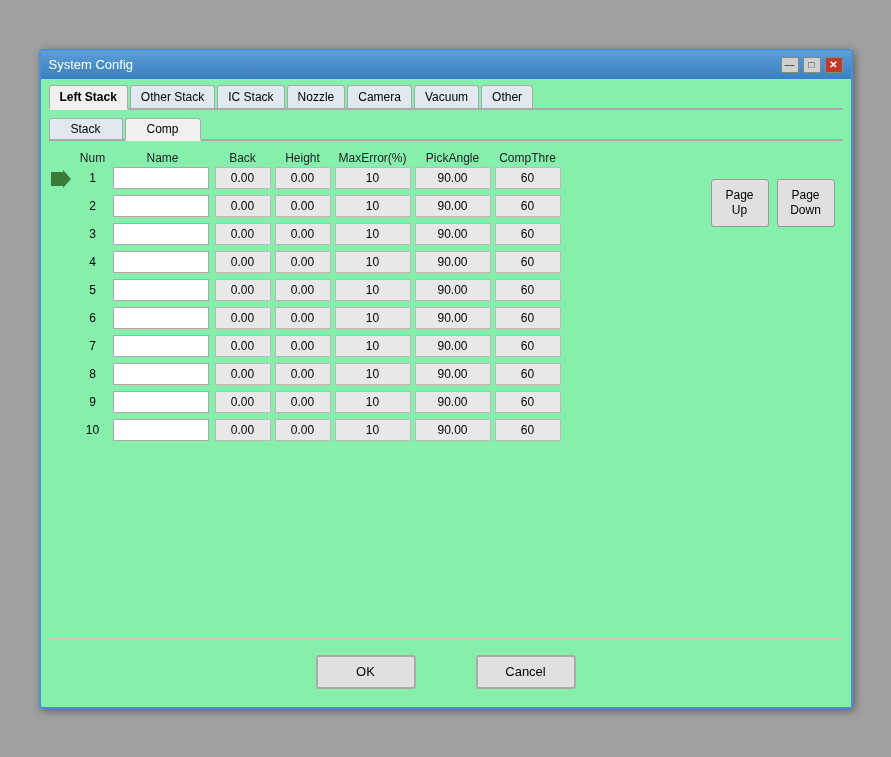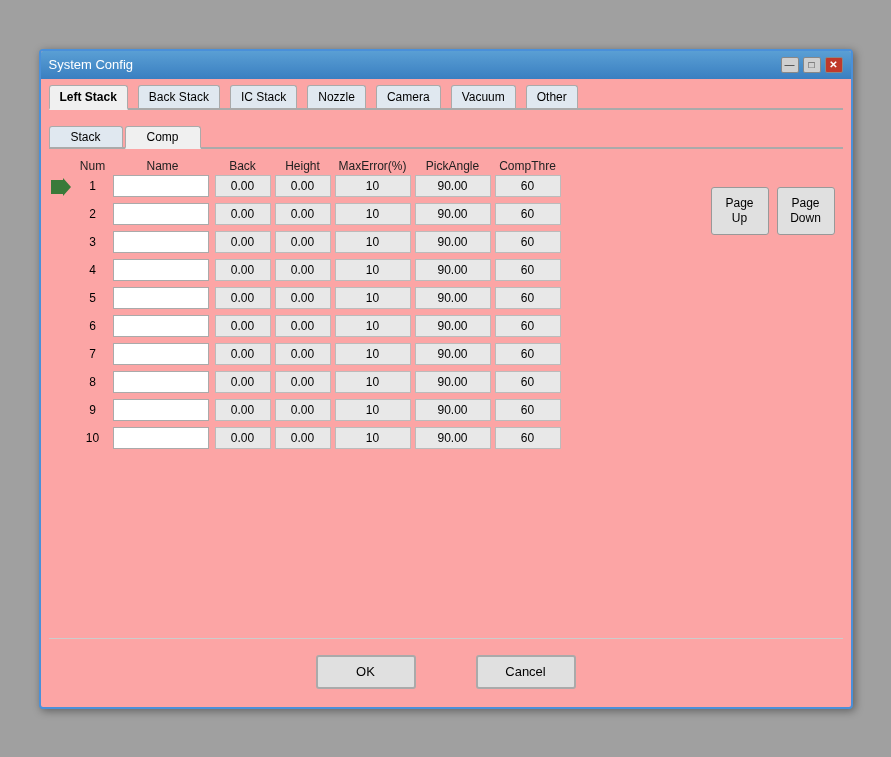--- a/index.html
+++ b/index.html
@@ -7,21 +7,21 @@
       background: #a0a0a0;
       display: flex;
       justify-content: center;
       align-items: center;
       width: 891px;
       height: 757px;
       font-family: 'Segoe UI', Tahoma, Arial, sans-serif;
       font-size: 13px;
     }
     .window {
-      background: #fca5a5;
+      background: #86efac;
       border: 2px solid #4a90d9;
       border-radius: 4px;
       width: 814px;
       min-height: 660px;
       display: flex;
       flex-direction: column;
       box-shadow: 2px 2px 8px rgba(0,0,0,0.4);
     }
     .title-bar {
       background: linear-gradient(to bottom, #5a9fd4, #3a7fc1);
@@ -57,23 +57,23 @@
     .tb-btn.close { background: #c0392b; color: white; font-weight: bold; }
     .content {
       padding: 6px 8px;
       display: flex;
       flex-direction: column;
       flex: 1;
     }
     
     .tab-bar-1 {
       display: flex;
-      gap: 10px;
+      gap: 2px;
       border-bottom: 2px solid #aaa;
-      margin-bottom: 16px;
+      margin-bottom: 8px;
     }
     .tab1 {
       padding: 4px 10px;
       border: 1px solid #aaa;
       border-bottom: none;
       background: #e0e8f0;
       cursor: pointer;
       border-radius: 3px 3px 0 0;
       font-size: 12px;
     }
@@ -237,21 +237,21 @@
       <div class="tb-btn">—</div>
       <div class="tb-btn">□</div>
       <div class="tb-btn close">✕</div>
     </div>
   </div>
 
   <div class="content">
 
     <div class="tab-bar-1">
       <div class="tab1 active">Left Stack</div>
-      <div class="tab1">Back Stack</div>
+      <div class="tab1">Other Stack</div>
       <div class="tab1">IC Stack</div>
       <div class="tab1">Nozzle</div>
       <div class="tab1">Camera</div>
       <div class="tab1">Vacuum</div>
       <div class="tab1">Other</div>
     </div>
 
     <div class="tab-bar-2">
       <div class="tab2">Stack</div>
       <div class="tab2 active">Comp</div>

